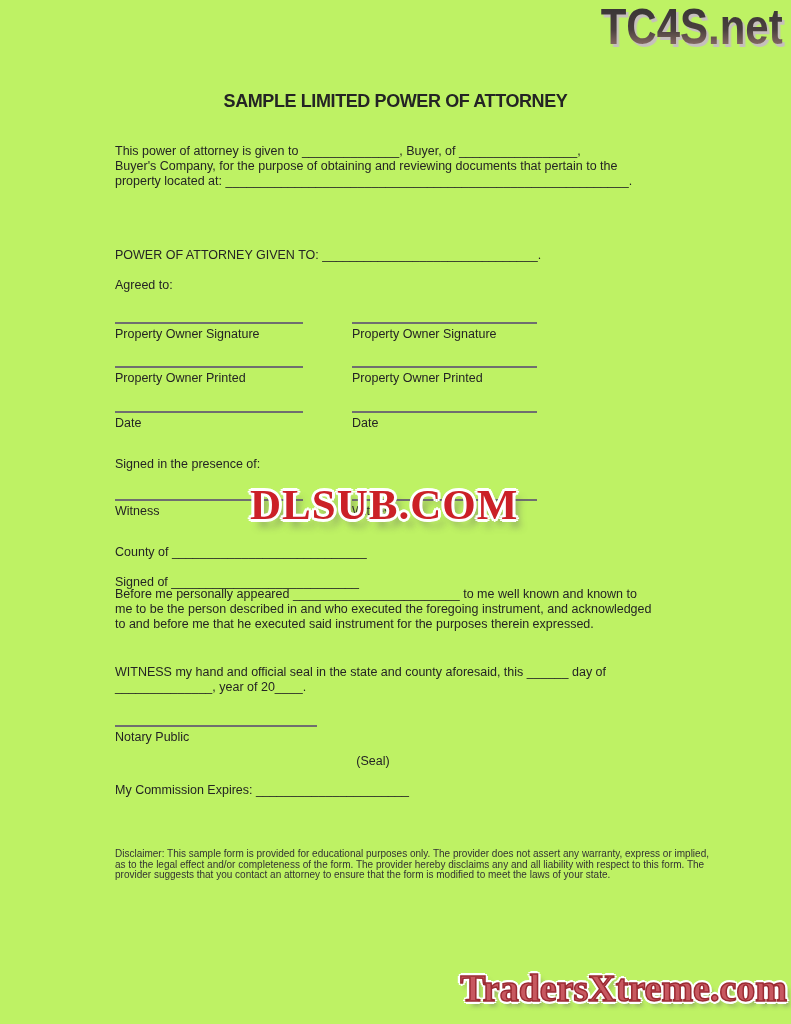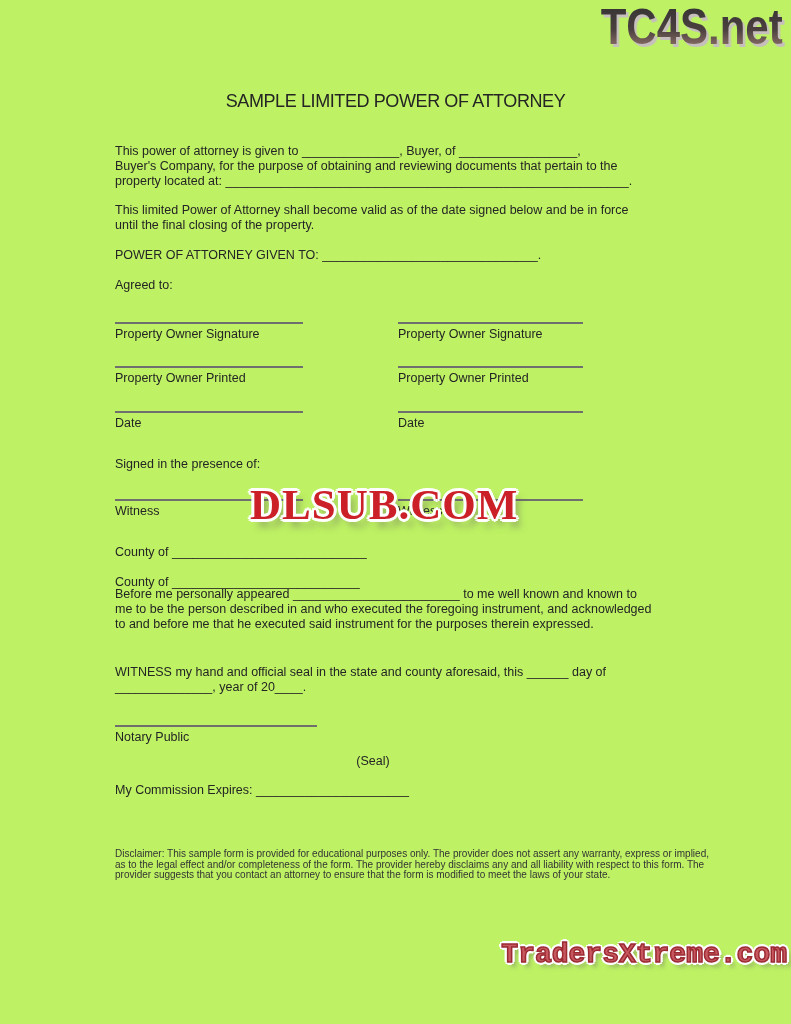--- a/index.html
+++ b/index.html
@@ -20,28 +20,28 @@
     line-height: 15.2px;
     white-space: nowrap;
   }
   .title {
     position: absolute;
     top: 91px;
     left: 0;
     width: 791px;
     text-align: center;
     font-size: 18px;
-    font-weight: normal;
+    font-weight: bold;
     letter-spacing: -0.4px;
   }
   .sigrow {
     position: absolute;
     left: 115px;
     display: flex;
-    gap: 95px;
+    gap: 49px;
     font-size: 12.5px;
     line-height: 15.2px;
     white-space: nowrap;
   }
   .col { width: 188px; }
   .col.right { width: 185px; }
   .rule { border-top: 2px solid var(--rule, #6f6f6f); height: 0; }
   .col .lbl, .notary-lbl { margin-top: 3px; }
   .seal { width: 516px; text-align: center; }
   .disclaimer {
@@ -84,25 +84,25 @@
     color: var(--wm-mid-red, #cb2027);
     text-shadow:
       -3px 0 0 var(--wm-mid-outline, #ffffff),  3px 0 0 var(--wm-mid-outline, #ffffff),
       0 -3px 0 var(--wm-mid-outline, #ffffff),  0 3px 0 var(--wm-mid-outline, #ffffff),
       -2px -2px 0 var(--wm-mid-outline, #ffffff), 2px -2px 0 var(--wm-mid-outline, #ffffff),
       -2px 2px 0 var(--wm-mid-outline, #ffffff),  2px 2px 0 var(--wm-mid-outline, #ffffff),
       6px 8px 7px rgba(90, 90, 90, 0.45);
   }
   .wm-bottom {
     position: absolute;
-    top: 938px;
+    top: 971px;
     right: 4px;
-    font-family: Liberation Mono, monospace;
-    font-weight: bold;
-    font-size: 28px;
+    font-family: Liberation Serif, serif;
+    font-weight: bold;
+    font-size: 38px;
     line-height: 34px;
     color: var(--wm-bottom-fill, #c75860);
     -webkit-text-stroke: 1.5px var(--wm-bottom-stroke, #9b2a32);
     text-shadow:
       -3px 0 0 var(--wm-bottom-outline, #ffffff),  3px 0 0 var(--wm-bottom-outline, #ffffff),
       0 -3px 0 var(--wm-bottom-outline, #ffffff),  0 3px 0 var(--wm-bottom-outline, #ffffff),
       -2px -2px 0 var(--wm-bottom-outline, #ffffff), 2px -2px 0 var(--wm-bottom-outline, #ffffff),
       -2px 2px 0 var(--wm-bottom-outline, #ffffff),  2px 2px 0 var(--wm-bottom-outline, #ffffff),
       4px 5px 4px rgba(100, 100, 100, 0.5);
   }
@@ -115,24 +115,20 @@
   <div class="wm-top">TC4S.net</div>
 
   <div class="title">SAMPLE LIMITED POWER OF ATTORNEY</div>
 
   <div class="block" style="top:144px">
     <div>This power of attorney is given to ______________, Buyer, of _________________,</div>
     <div>Buyer's Company, for the purpose of obtaining and reviewing documents that pertain to the</div>
     <div>property located at: __________________________________________________________.</div>
   </div>
 
-  <div class="block" style="top:203px">
-    <div>This limited Power of Attorney shall become valid as of the date signed below and be in force</div>
-    <div>until the final closing of the property.</div>
-  </div>
 
   <div class="block" style="top:248px">POWER OF ATTORNEY GIVEN TO: _______________________________.</div>
 
   <div class="block" style="top:278px">Agreed to:</div>
 
   <div class="sigrow" style="top:322px">
     <div class="col">
       <div class="rule"></div>
       <div class="lbl">Property Owner Signature</div>
     </div>
@@ -172,21 +168,21 @@
       <div class="lbl">Witness</div>
     </div>
     <div class="col right">
       <div class="rule"></div>
       <div class="lbl">Witness</div>
     </div>
   </div>
 
   <div class="block" style="top:545px">County of ____________________________</div>
 
-  <div class="block" style="top:575px">County of ___________________________</div>
+  <div class="block" style="top:575px">Signed of ___________________________</div>
 
   <div class="block" style="top:587px">
     <div>Before me personally appeared ________________________ to me well known and known to</div>
     <div>me to be the person described in and who executed the foregoing instrument, and acknowledged</div>
     <div>to and before me that he executed said instrument for the purposes therein expressed.</div>
   </div>
 
   <div class="block" style="top:665px">
     <div>WITNESS my hand and official seal in the state and county aforesaid, this ______ day of</div>
     <div>______________, year of 20____.</div>

